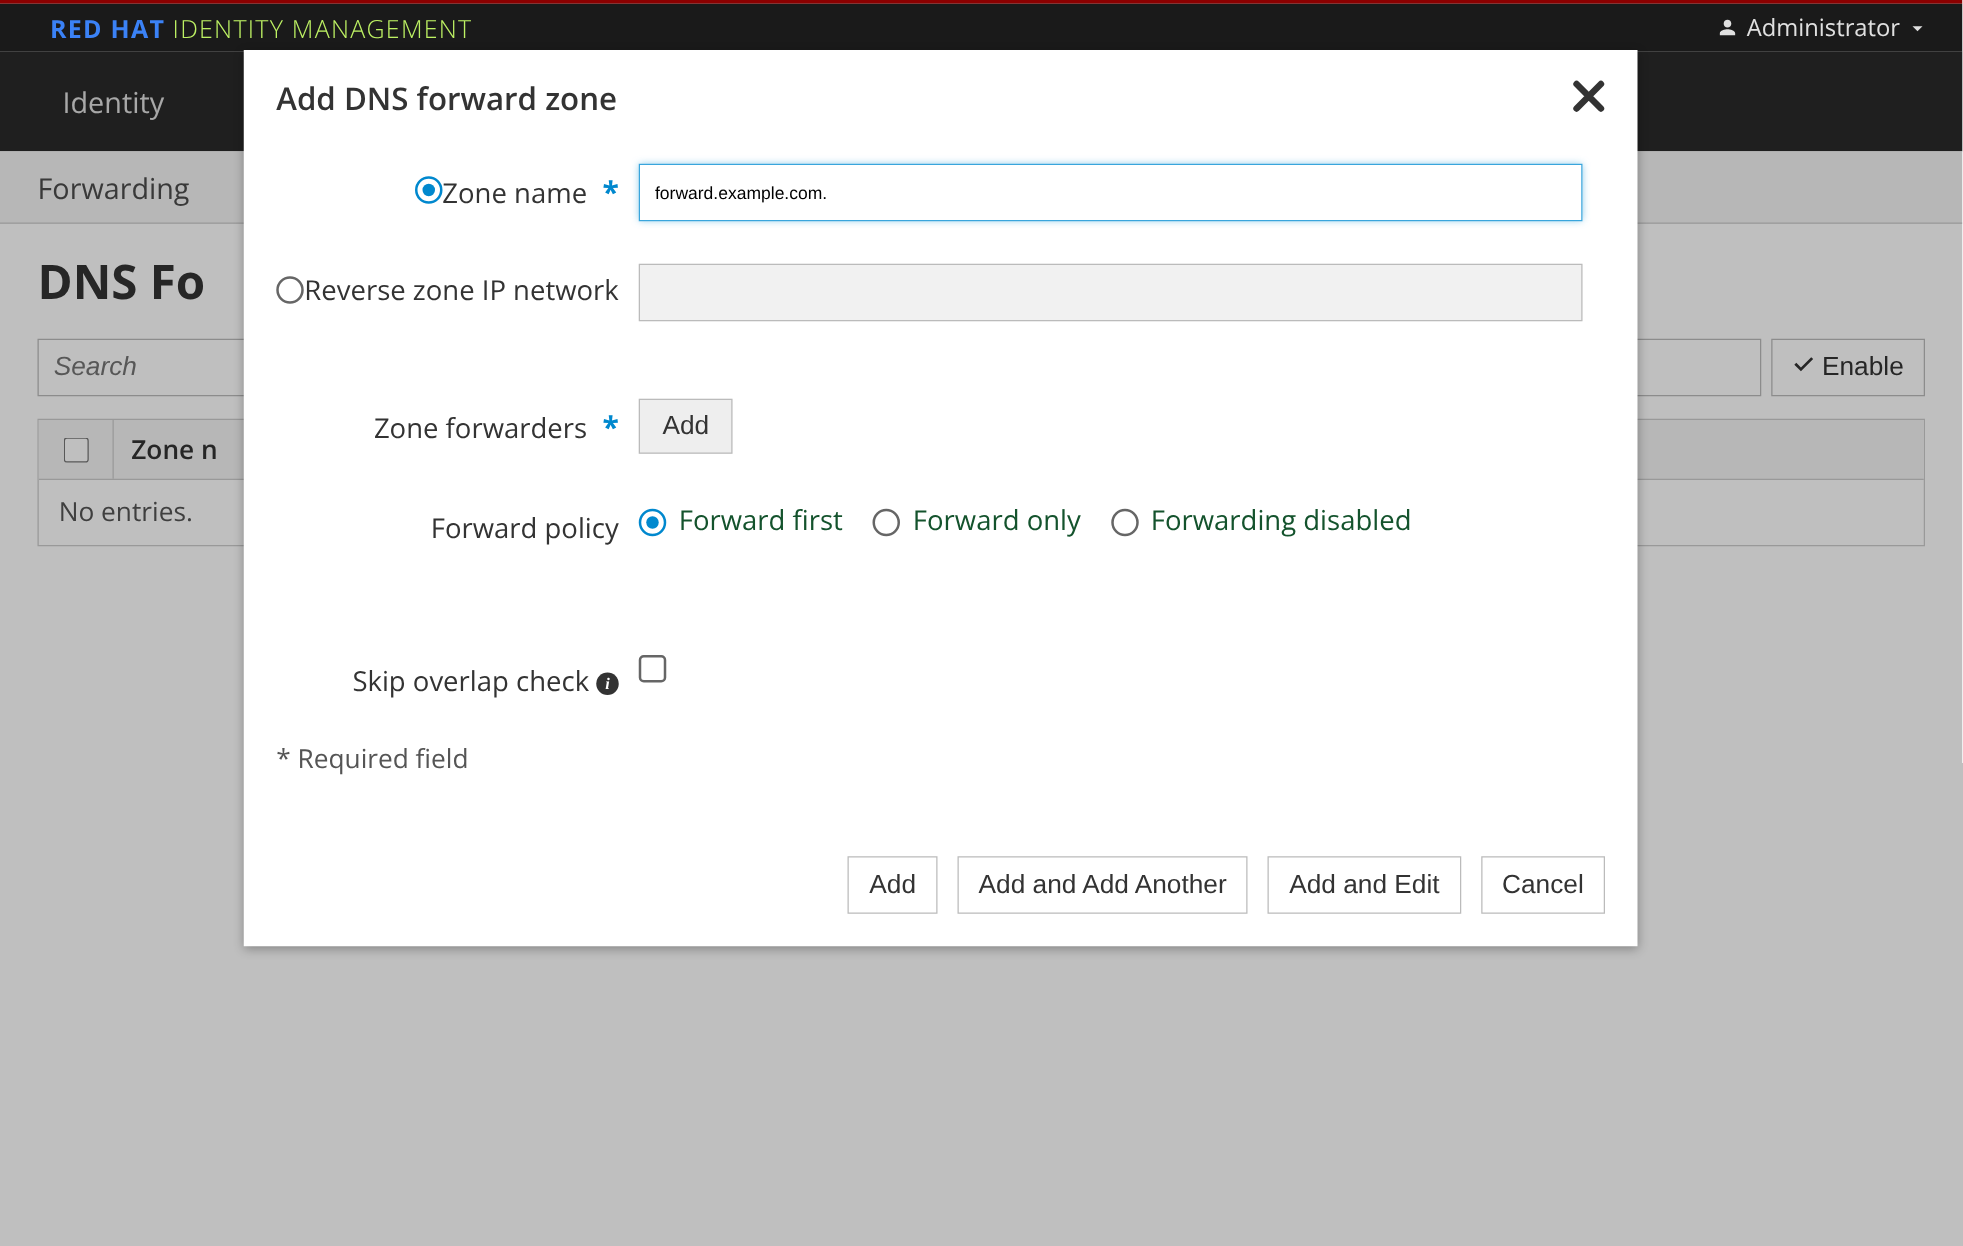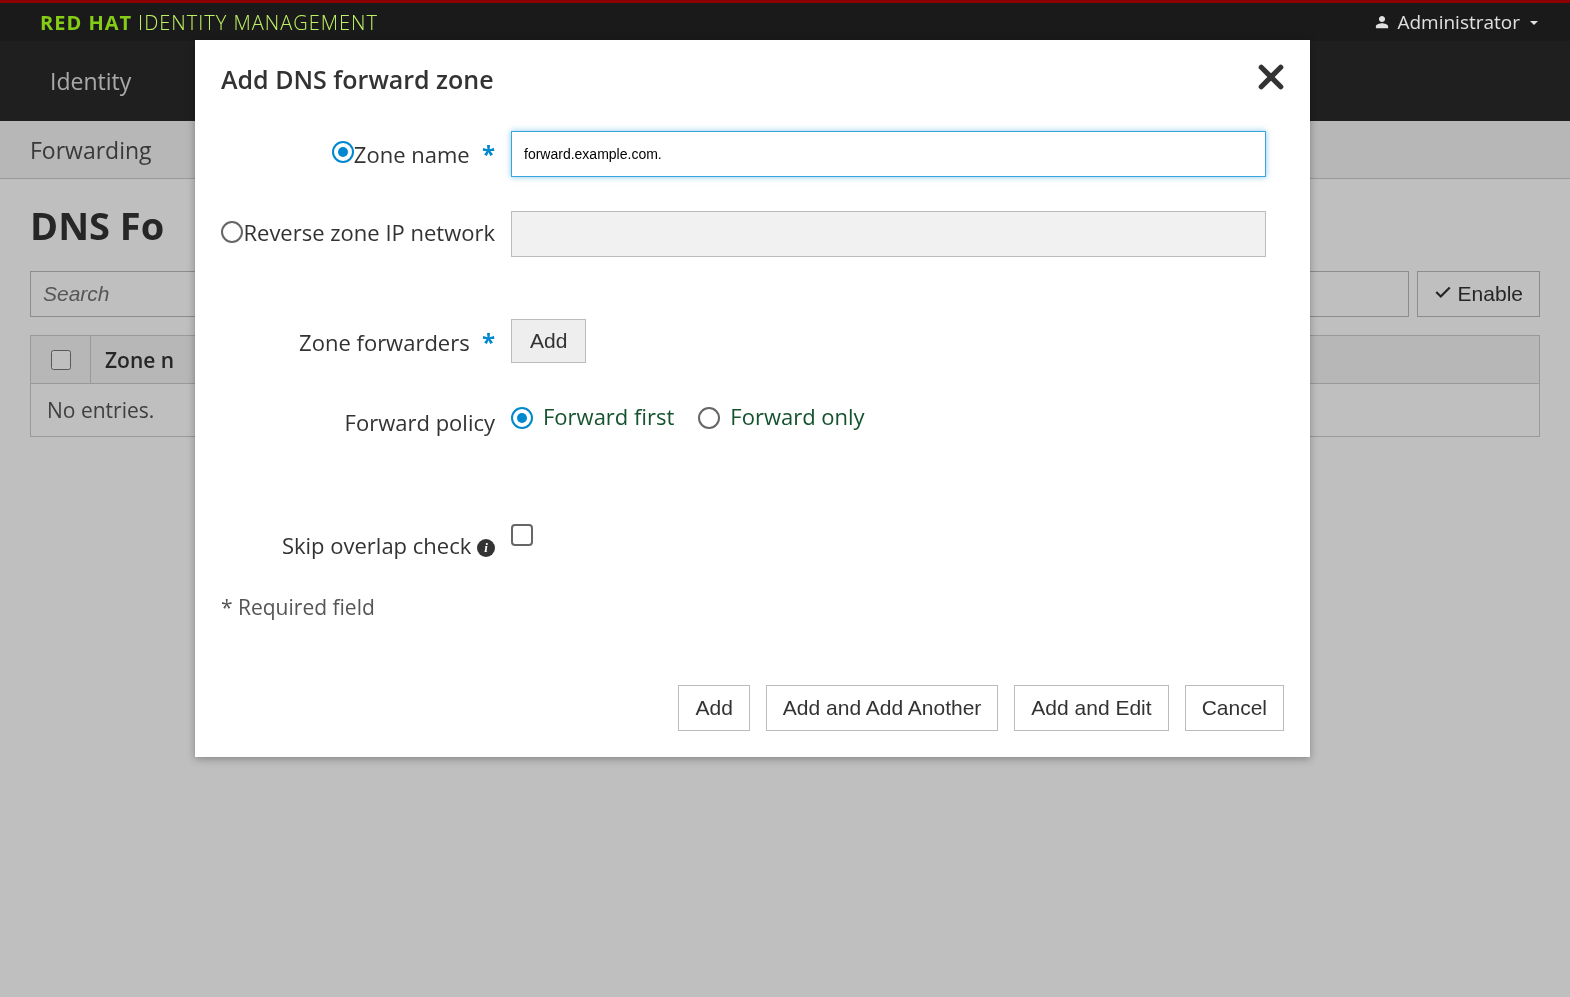--- a/index.html
+++ b/index.html
@@ -30,21 +30,21 @@
   color: #fff;
 }
 .brand {
   display: flex;
   align-items: baseline;
   gap: 6px;
   font-size: 20px;
   color: #e0e0e0;
 }
 .brand-red {
-  color: #84cc16;
+  color: #3b82f6;
   font-weight: 700;
   letter-spacing: 1px;
 }
 .brand-light {
   color: #bef264;
   font-weight: 300;
   letter-spacing: 1px;
 }
 .user-menu {
   color: #e0e0e0;
@@ -453,20 +453,24 @@
         <div class="radio-item">
           <span class="radio-outer">
               <span class="radio-inner"></span>
             </span>
           <span class="radio-item-label">Forward first</span>
         </div>
         <div class="radio-item">
           <span class="radio-outer unselected"></span>
           <span class="radio-item-label">Forward only</span>
         </div>
+        <div class="radio-item">
+          <span class="radio-outer unselected"></span>
+          <span class="radio-item-label">Forwarding disabled</span>
+        </div>
       </div>
     </div>
   </div>
 
   <div class="form-row" style="margin-top:70px;">
     <div class="form-label-col">
       <span class="form-label-text">
         <span>Skip overlap check</span>
         <span class="info-icon">i</span>
       </span>

